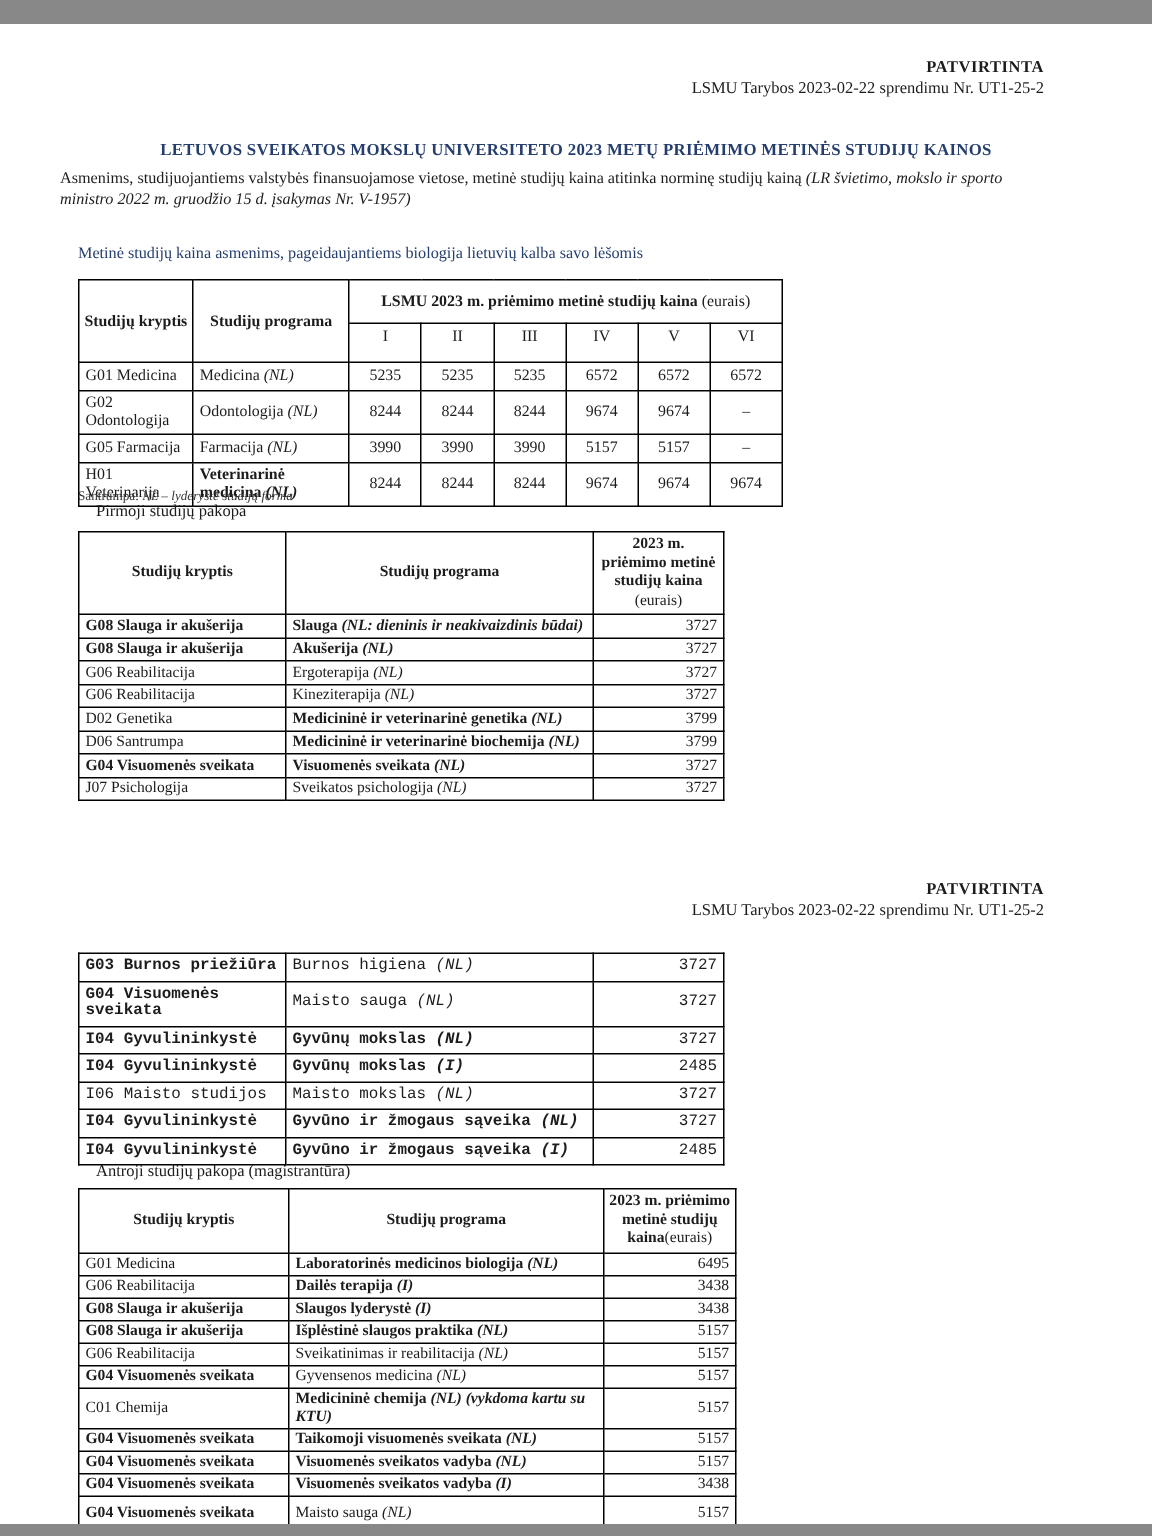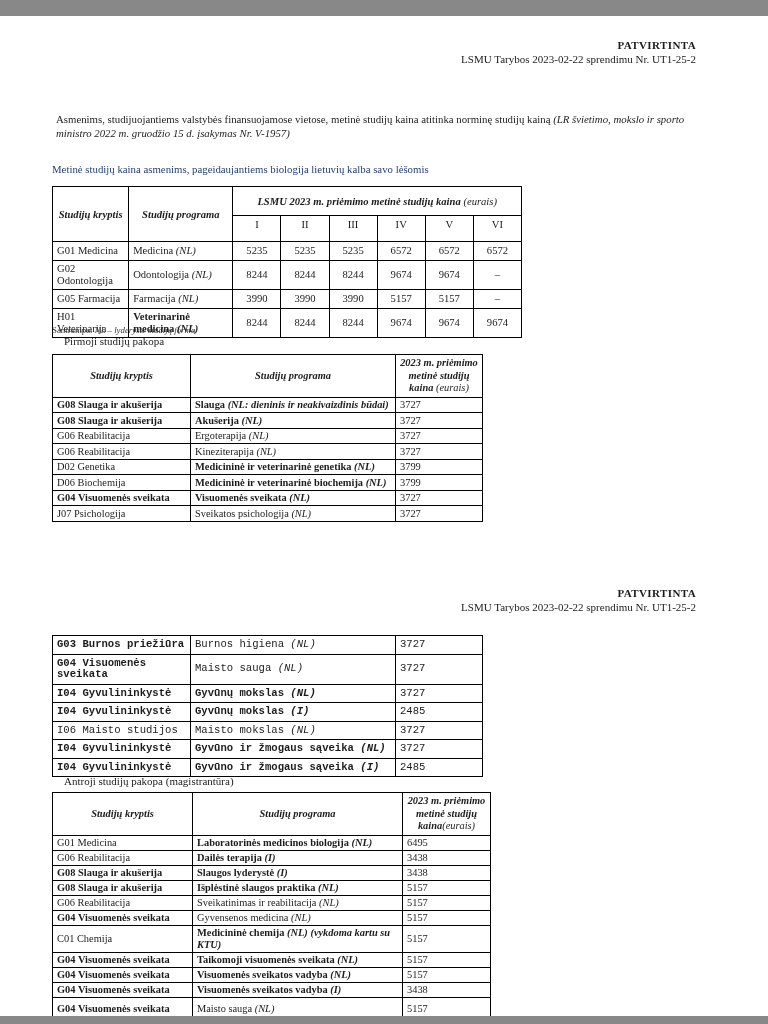--- a/index.html
+++ b/index.html
@@ -11,37 +11,37 @@
   
   .approval{position:absolute;right:72px;text-align:right;line-height:14px;font-size:11px;}
   .approval .stamp{font-weight:bold;letter-spacing:.4px;}
   #approval1{top:22px;}
   #approval2{top:570px;}
   
   .doc-title{
     position:absolute;top:78px;left:0;width:100%;text-align:center;
     font-weight:bold;font-size:11.2px;color:#263e6e;letter-spacing:.2px;
   }
-  .intro{position:absolute;top:97px;left:56px;width:666px;font-size:10.8px;line-height:13.5px;}
+  .intro{position:absolute;top:97px;left:40px;width:666px;font-size:10.8px;line-height:13.5px;}
   .intro i{font-size:10.8px;}
   .subtitle{position:absolute;top:147px;left:52px;width:666px;font-size:10.8px;color:#263e6e;}
   .section-heading{position:absolute;left:64px;font-weight:normal;font-size:11px;}
   #heading1{top:319px;}
   #heading2{top:759px;}
   .foot-note{position:absolute;left:52px;font-size:8.8px;color:#333;}
   .foot-note i{font-size:8.8px;}
   #note1{top:309px;}
   #note2{top:746px;}
   
   table{position:absolute;border-collapse:collapse;table-layout:fixed;border:1.5px solid #000;}
   th,td{border:1px solid #000;vertical-align:middle;overflow:hidden;}
-  th{font-weight:bold;font-style:italic;text-align:center;padding:2px 3px;}
+  th{font-weight:bold;text-align:center;padding:2px 3px;}
   th .unit{font-weight:normal;}
   td{padding:2px 4px;}
-  td:last-child{text-align:left;}
+  td:last-child{text-align:right;}
   .dia{font-weight:bold;}
   
   #table1{left:52px;top:170px;width:470px;font-size:10.6px;}
   #table1 th.span-head{height:24px;}
   #table1 th.course{font-style:normal;font-weight:normal;height:20px;vertical-align:top;padding-top:3px;}
   #table1 td{padding:2px 4px;line-height:12px;}
   #table1 td.num{text-align:center;}
   #table1 tbody tr{height:19px;}
   
   #table2{left:52px;top:338px;width:430px;font-size:10.4px;}
@@ -60,20 +60,21 @@
 </head>
 <body>
 
 <div class="page">
 
   <div class="approval" id="approval1">
     <div class="stamp">PATVIRTINTA</div>
     <div>LSMU Tarybos 2023-02-22 sprendimu Nr. UT1-25-2</div>
   </div>
 
+  <div class="doc-title">LETUVOS SVEIKATOS MOKSLŲ UNIVERSITETO 2023 METŲ PRIĖMIMO METINĖS STUDIJŲ KAINOS</div>
 
   <div class="intro"><span>Asmenims, studijuojantiems valstybės finansuojamose vietose, metinė studijų kaina atitinka norminę studijų kainą </span><i>(LR švietimo, mokslo ir sporto ministro 2022 m. gruodžio 15 d. įsakymas Nr. V-1957)</i></div>
 
   <div class="subtitle">Metinė studijų kaina asmenims, pageidaujantiems biologija lietuvių kalba  savo lėšomis</div>
 
   <table id="table1">
     <colgroup>
       <col style="width:76px">
         <col style="width:104px">
       <col style="width:48px">
@@ -179,21 +180,21 @@
           <td>G06 Reabilitacija</td>
           <td>Kineziterapija <i>(NL)</i></td>
           <td class="num">3727</td>
         </tr>
         <tr>
           <td>D02 Genetika</td>
           <td class="dia">Medicininė ir veterinarinė genetika <i>(NL)</i></td>
           <td class="num">3799</td>
         </tr>
         <tr>
-          <td>D06 Biochemija</td>
+          <td>D06 Santrumpa</td>
           <td class="dia">Medicininė ir veterinarinė biochemija <i>(NL)</i></td>
           <td class="num">3799</td>
         </tr>
         <tr>
           <td class="dia">G04 Visuomenės sveikata</td>
           <td class="dia">Visuomenės sveikata <i>(NL)</i></td>
           <td class="num">3727</td>
         </tr>
         <tr>
           <td>J07 Psichologija</td>

